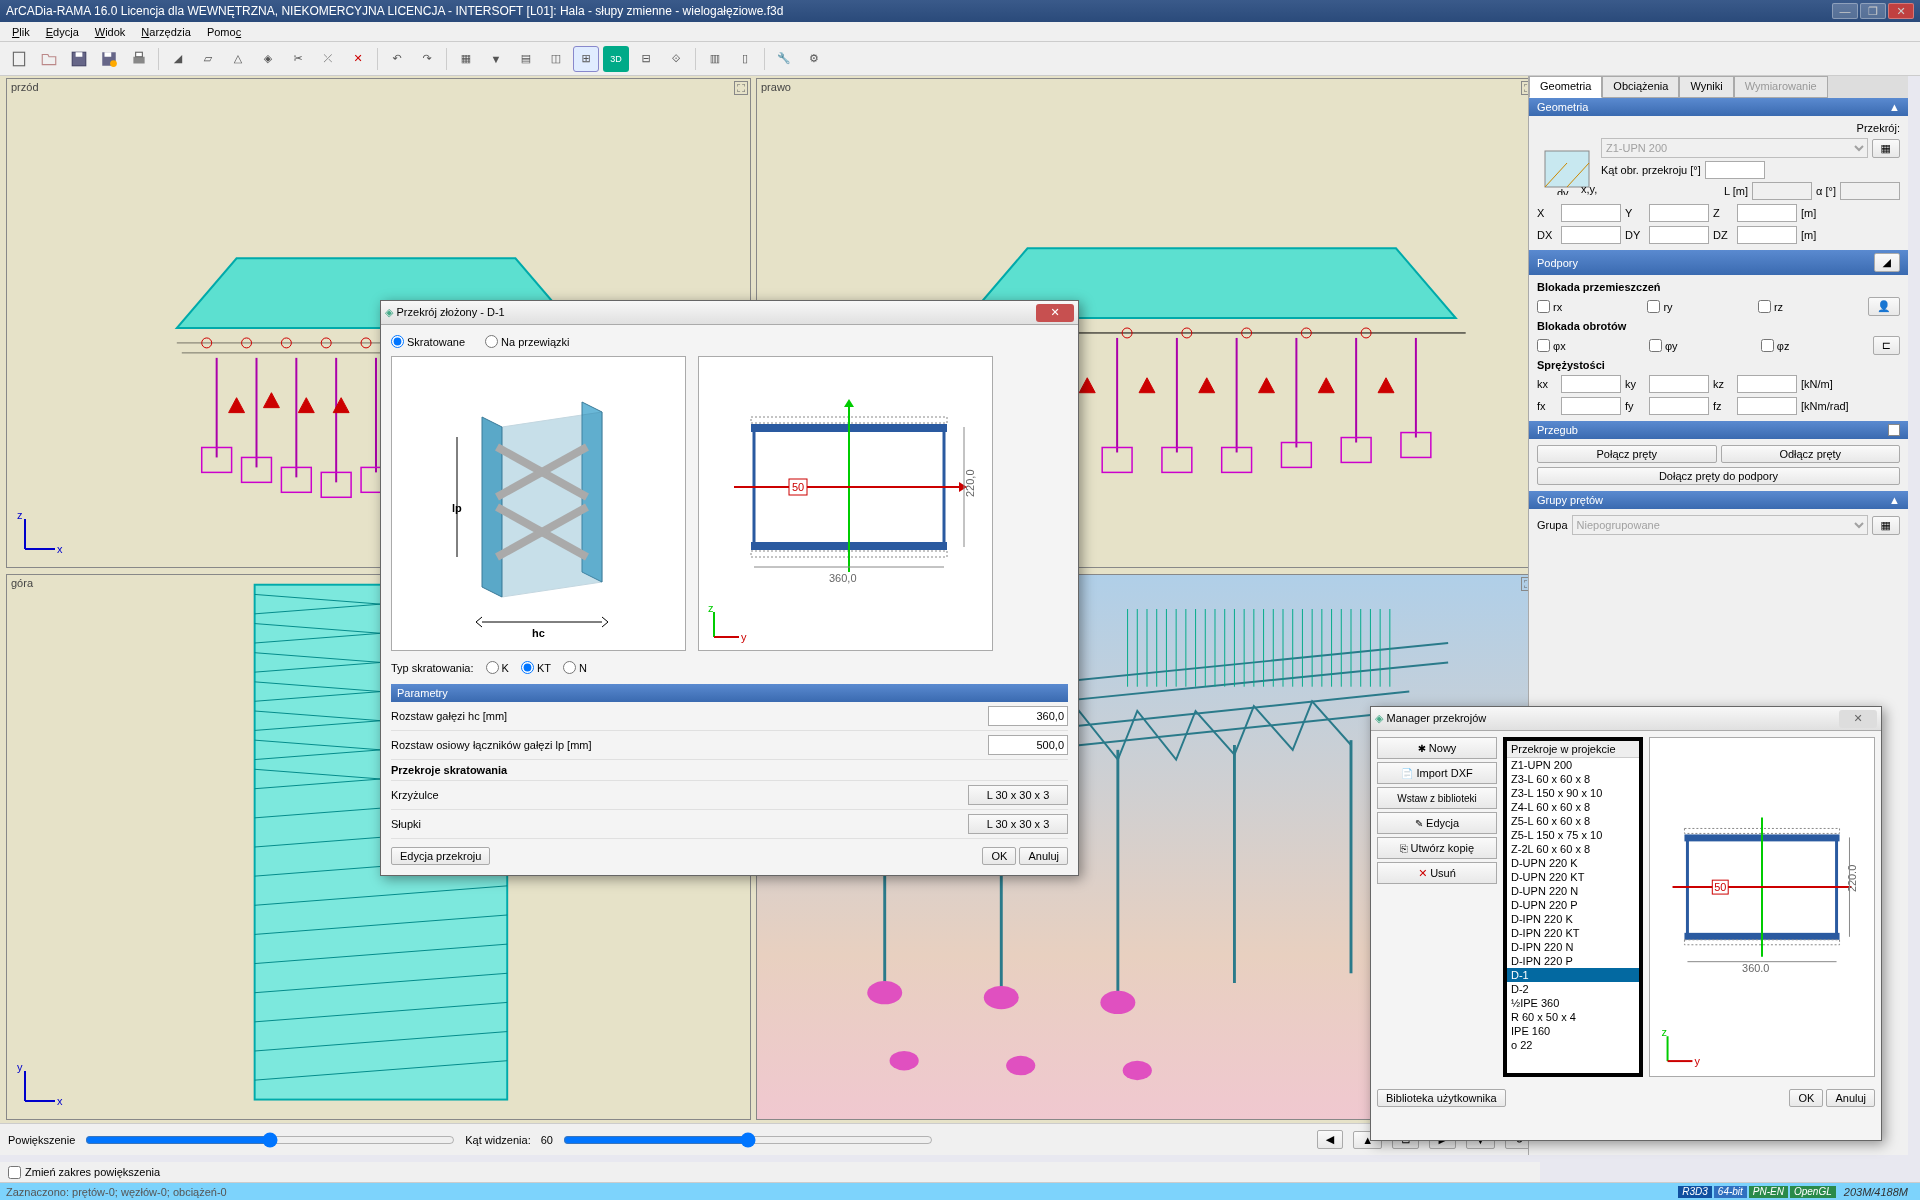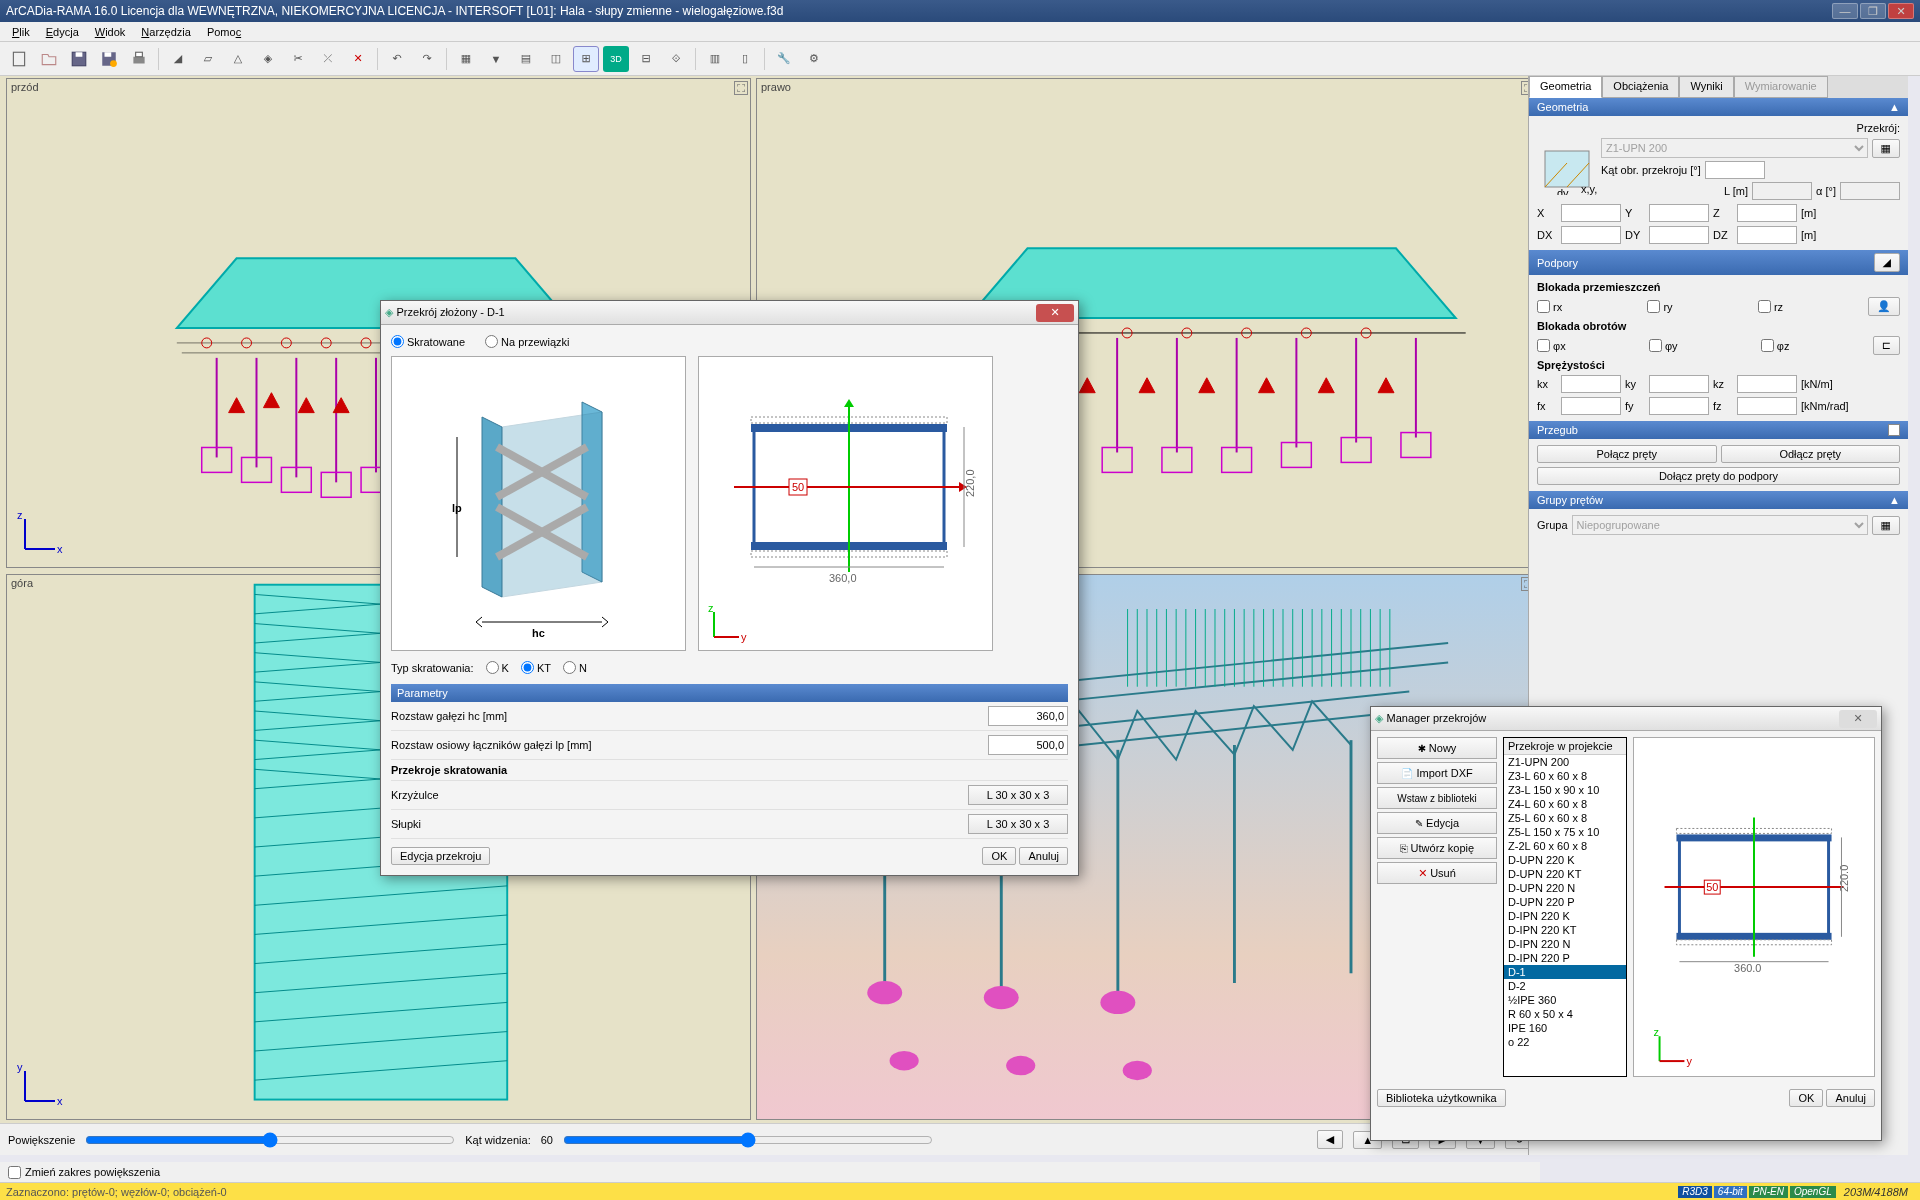--- a/index.html
+++ b/index.html
@@ -29,41 +29,41 @@
 .sidetabs span { padding:3px 10px; border:1px solid #aaa; background:#e8e8e8; cursor:pointer; }
 .sidetabs span.active { background:#fff; border-bottom:1px solid #fff; }
 .sidetabs span.disabled { color:#999; }
 .panelhead { background:linear-gradient(#5a8ad0,#3a6ab0); color:#fff; padding:3px 8px; display:flex; justify-content:space-between; align-items:center;}
 .panelbody { padding:6px 8px; display:flex; flex-direction:column; gap:4px; }
 .row { display:flex; align-items:center; gap:4px; }
 .row label { min-width:20px; }
 .row input[type=text] { width:60px; height:18px; border:1px solid #aaa; padding:0 3px; background:#fff;}
 .row input[readonly]{background:#f0f0f0;}
 .btn { background:linear-gradient(#fafafa,#e8e8e8); border:1px solid #aaa; padding:2px 8px; cursor:pointer; border-radius:2px; }
-.statusbar{position:absolute;left:0;right:0;bottom:0;height:18px;background:#fde047;border-top:1px solid #ccc;display:flex;align-items:center;padding:0 6px;justify-content:space-between;color:#555;}
+.statusbar{position:absolute;left:0;right:0;bottom:0;height:18px;background:#7dd3fc;border-top:1px solid #ccc;display:flex;align-items:center;padding:0 6px;justify-content:space-between;color:#555;}
 .statusbar .right{display:flex;gap:2px;font-style:italic;}
 .statusbar .tag{padding:0 4px;color:#fff;font-size:10px;}
 
 .dialog { position:absolute; background:#f4f4f4; border:1px solid #666; box-shadow:3px 3px 12px rgba(0,0,0,0.4); }
 .dialog .dtitle { height:24px; background:linear-gradient(#f8f8f8,#e0e0e0); display:flex; align-items:center; justify-content:space-between; padding:0 4px; border-bottom:1px solid #aaa; }
 .dialog .dtitle .dclose { width:38px; height:18px; background:#c75050; color:#fff; text-align:center; border-radius:3px; line-height:17px; cursor:pointer;}
 .dlg1 { left:380px; top:300px; width:699px; }
 .dlg1 .content { padding:10px; }
 .dlg1 .previewrow { display:flex; gap:12px; }
 .dlg1 .pbox { border:1px solid #aaa; background:#fff; width:295px; height:295px; position:relative;}
 .dlg1 .pheadbar{background:linear-gradient(#5a8ad0,#3a6ab0);color:#fff;padding:3px 6px;margin-top:10px;}
 .dlg1 .prow{display:flex;justify-content:space-between;align-items:center;padding:4px 0;border-bottom:1px solid #e0e0e0;}
 .dlg1 .prow input{width:80px;height:20px;border:1px solid #aaa;text-align:right;padding-right:3px;}
 .dlg1 .prow button{width:100px;height:20px;border:1px solid #aaa;background:linear-gradient(#fafafa,#e8e8e8);cursor:pointer;}
 .dlg1 .footer{display:flex;justify-content:space-between;padding:8px 0 0 0;}
 .dlg2 { left:1370px; top:706px; width:512px; height:435px; }
 .dlg2 .content { padding:6px; display:flex; gap:6px;}
 .dlg2 .leftcol{width:120px;display:flex;flex-direction:column;gap:3px;}
 .dlg2 .leftcol button{height:22px;border:1px solid #aaa;background:linear-gradient(#fafafa,#e8e8e8);cursor:pointer;font-size:10px;}
-.dlg2 .midcol{width:124px;border:1px solid #000000;background:#fff;overflow-y:auto;height:340px;}
+.dlg2 .midcol{width:140px;border:4px solid #000000;background:#fff;overflow-y:auto;height:340px;}
 .dlg2 .midcol .lh{background:#eee;padding:2px 4px;border-bottom:1px solid #ccc;}
 .dlg2 .midcol .li{padding:1px 4px;cursor:pointer;}
 .dlg2 .midcol .li.sel{background:#0369a1;color:#fff;}
 .dlg2 .rightcol{flex:1;border:1px solid #aaa;background:#fff;position:relative;height:340px;}
 .dlg2 .footer{padding:6px;display:flex;justify-content:space-between;align-items:center;}
 svg { display:block; }
 .chk{display:flex;align-items:center;gap:3px;}
 select{border:1px solid #aaa;height:20px;background:#f0f0f0;}
 .iconsvg{width:18px;height:18px;}
 </style>

